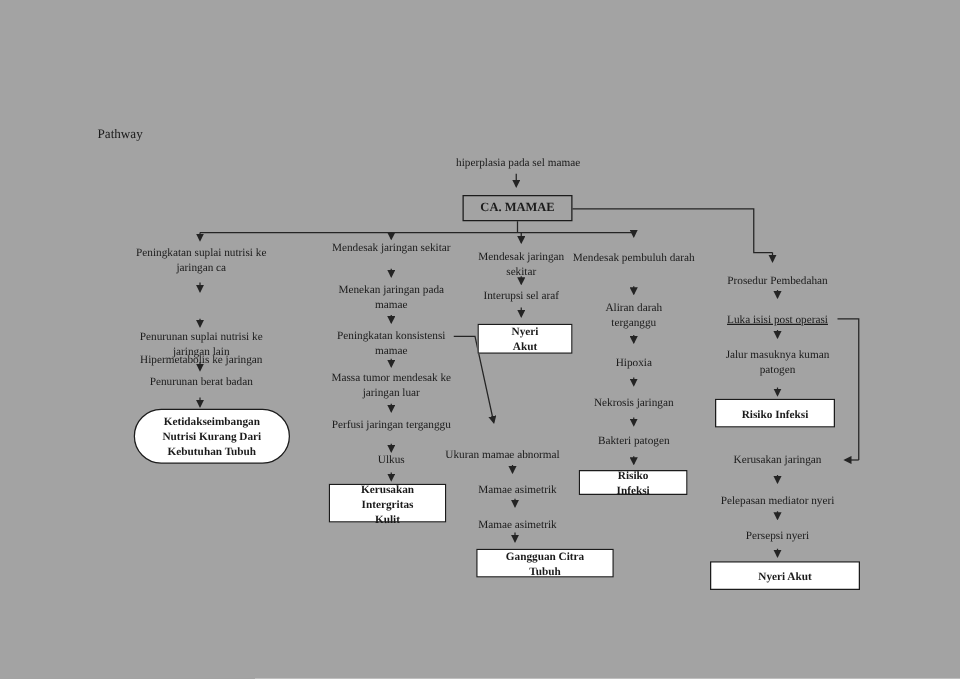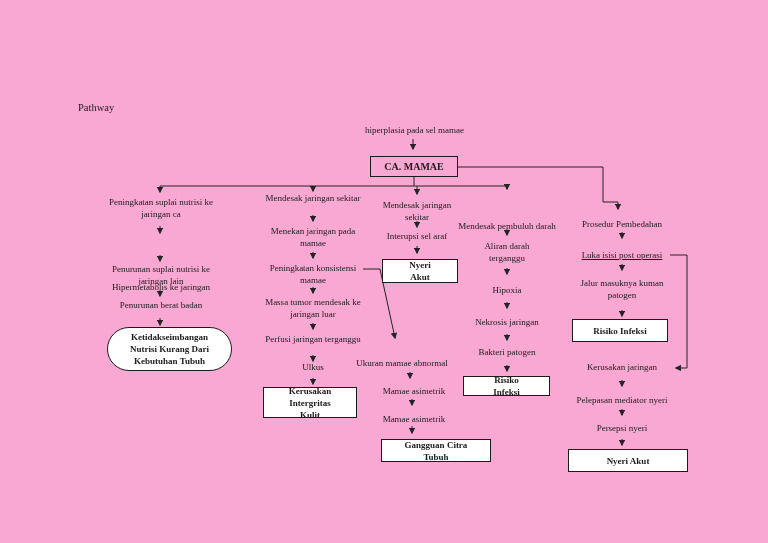--- a/index.html
+++ b/index.html
@@ -1,17 +1,17 @@
 <!DOCTYPE html>
 <html><head>
 <meta charset="utf-8">
 <style>
   html,body{margin:0;padding:0;background:#e9e9e9;}
   .page{
-    position:relative;width:768px;height:543px;background:#f9a8d4;
+    position:relative;width:768px;height:543px;background:#a3a3a3;
     font-family:"Liberation Serif",serif;color:#1b1b1b;overflow:hidden;
   }
   .t{
     position:absolute;text-align:center;
     font-size:9px;line-height:12px;color:#1b1b1b;
   }
   .bx{
     position:absolute;border:1.5px solid #1b1b1b;background:#fff;
     display:flex;align-items:center;justify-content:center;
     text-align:center;font-weight:bold;font-size:9px;line-height:12px;
@@ -109,21 +109,21 @@
 
   <div class="t" style="left:372px;top:199px;width:90px;">Mendesak jaringan sekitar</div>
   <div class="t" style="left:377px;top:230px;width:80px;">Interupsi sel araf</div>
   <div class="bx" style="left:382px;top:259px;width:76px;height:24px;">Nyeri Akut</div>
 
   <div class="t" style="left:347px;top:357px;width:110px;">Ukuran mamae abnormal</div>
   <div class="t" style="left:374px;top:385px;width:80px;">Mamae asimetrik</div>
   <div class="t" style="left:374px;top:413px;width:80px;">Mamae asimetrik</div>
   <div class="bx" style="left:362px;top:439px;width:110px;height:23px;margin-left:19px;">Gangguan Citra Tubuh</div>
 
-  <div class="t" style="left:457px;top:200px;width:100px;margin-top:20px;">Mendesak pembuluh darah</div>
+  <div class="t" style="left:457px;top:200px;width:100px;">Mendesak pembuluh darah</div>
   <div class="t" style="left:467px;top:240px;width:80px;">Aliran darah terganggu</div>
   <div class="t" style="left:477px;top:284px;width:60px;">Hipoxia</div>
   <div class="t" style="left:467px;top:316px;width:80px;">Nekrosis jaringan</div>
   <div class="t" style="left:467px;top:346px;width:80px;">Bakteri patogen</div>
   <div class="bx" style="left:463px;top:376px;width:87px;height:20px;">Risiko Infeksi</div>
 
   <div class="t" style="left:570px;top:218px;width:104px;">Prosedur Pembedahan</div>
   <div class="t" style="left:568px;top:249px;width:108px;text-decoration:underline;">Luka isisi post operasi</div>
   <div class="t" style="left:570px;top:277px;width:104px;">Jalur masuknya kuman patogen</div>
   <div class="bx" style="left:572px;top:319px;width:96px;height:23px;">Risiko Infeksi</div>

